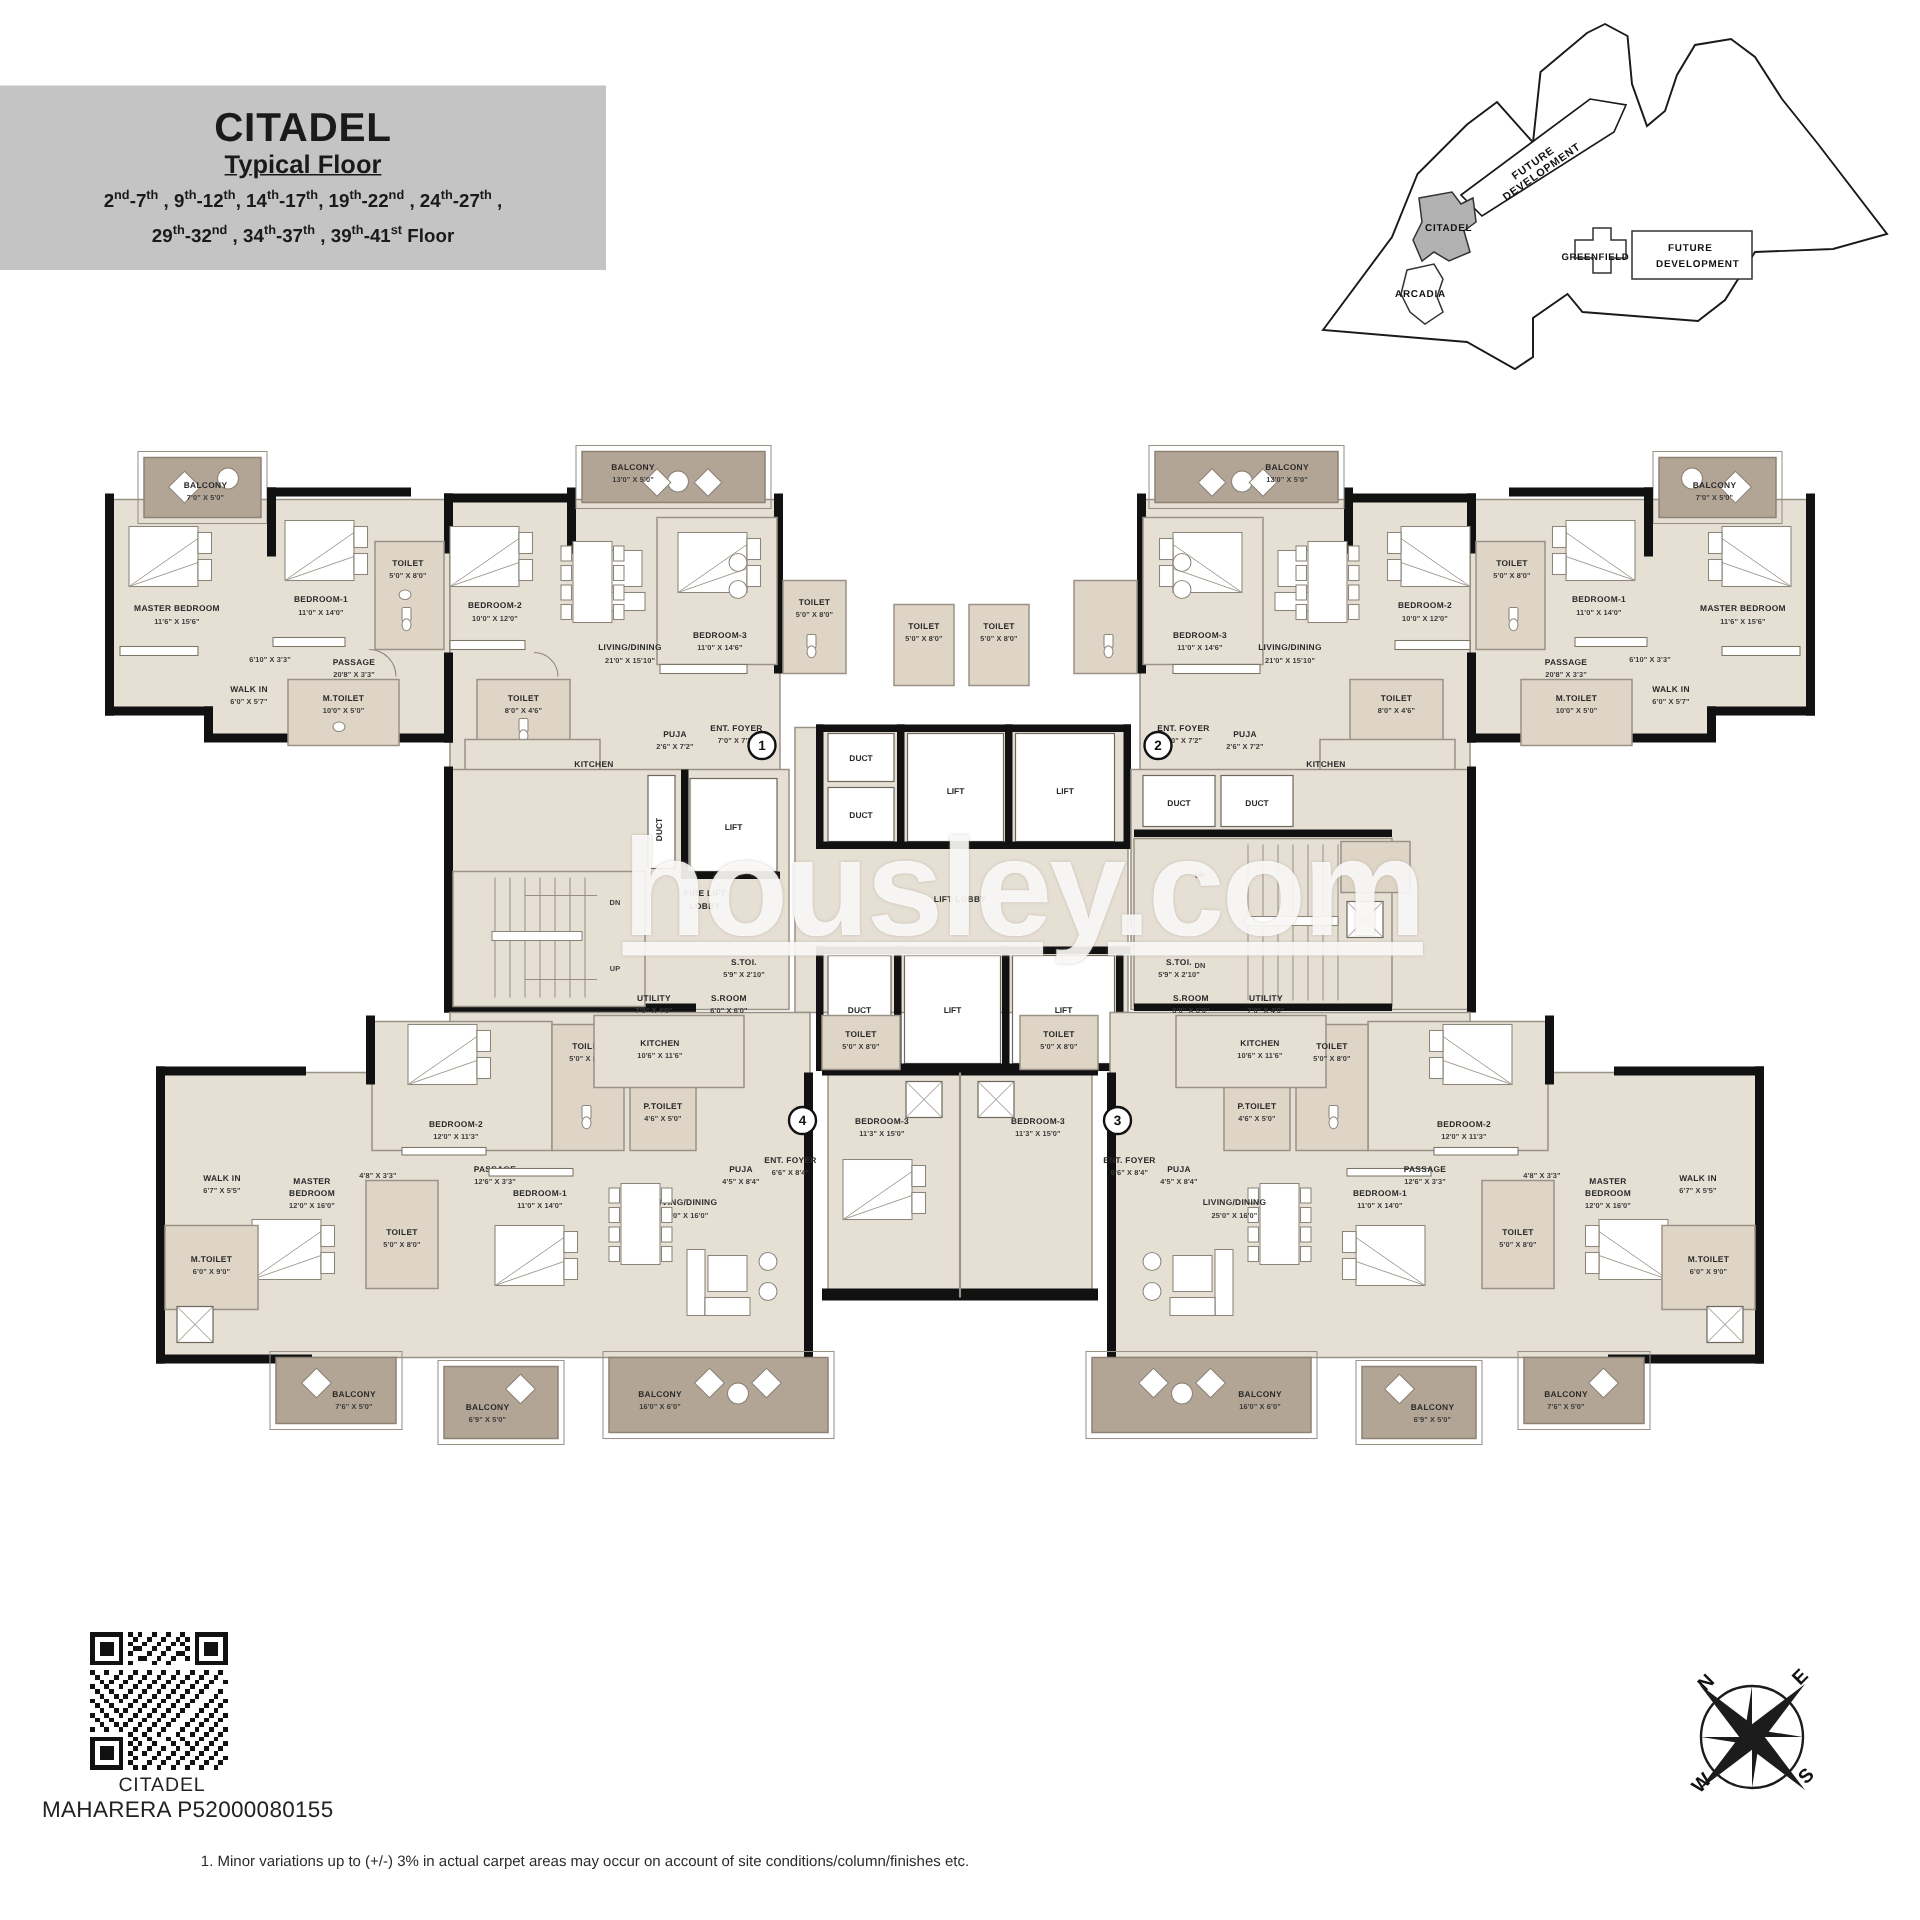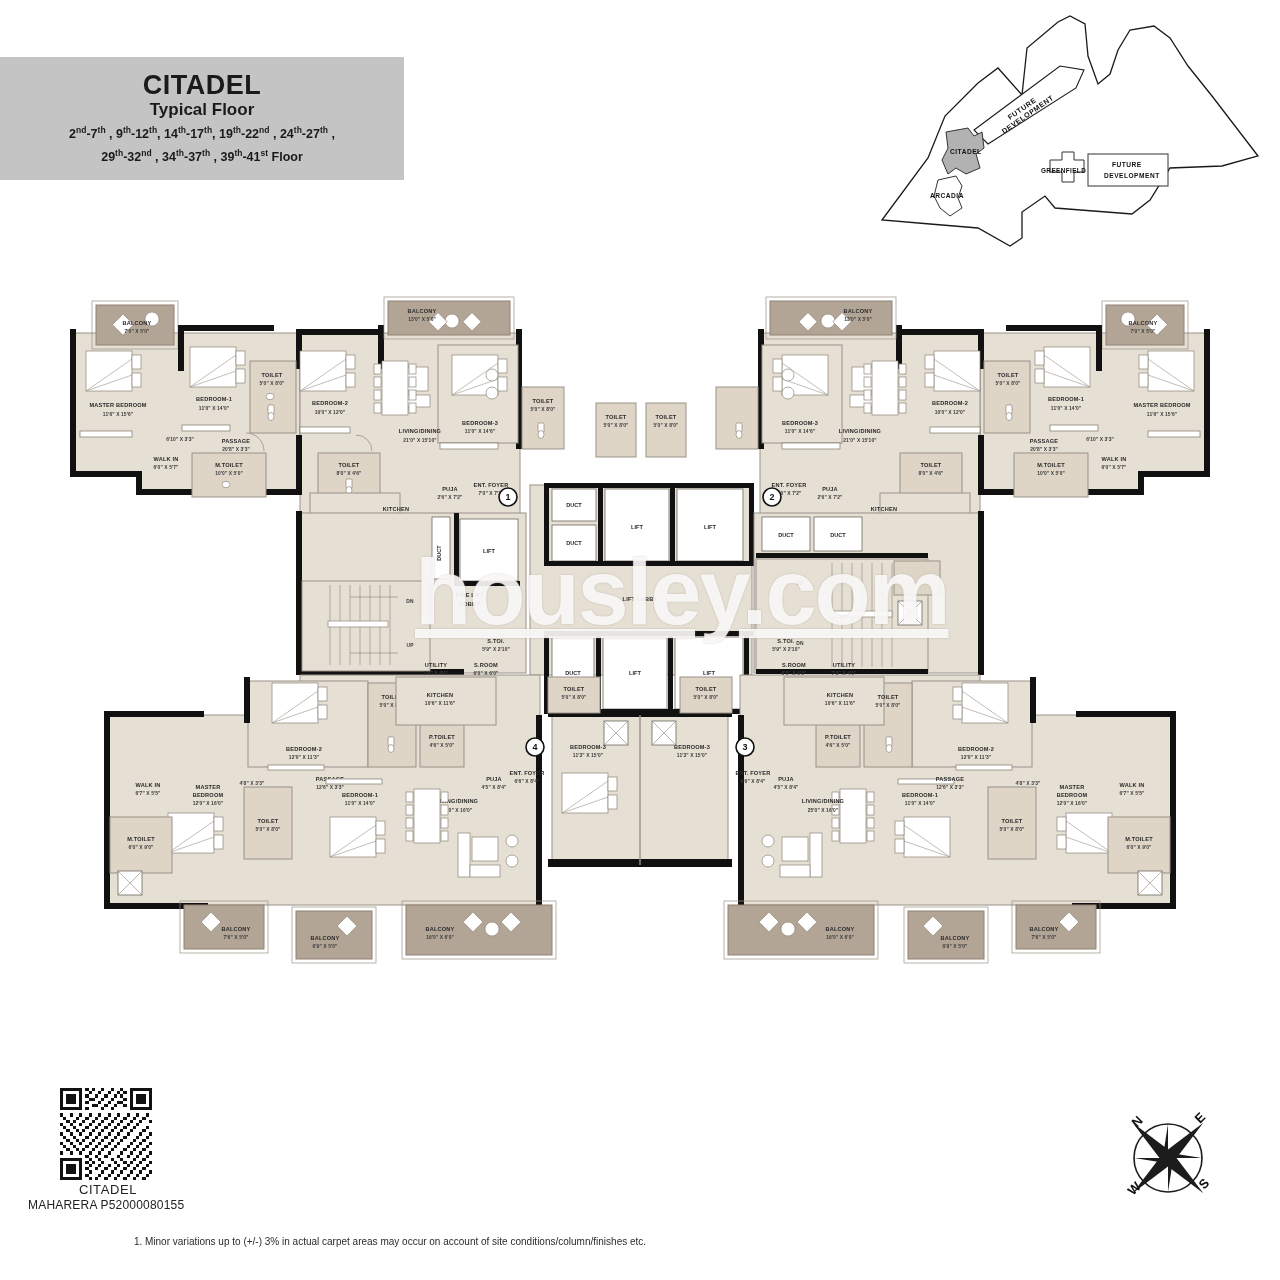--- a/index.html
+++ b/index.html
@@ -4,40 +4,40 @@
 <style>
   html,body{margin:0;padding:0;background:#ffffff;}
   body{width:1280px;height:1280px;position:relative;overflow:hidden;
        font-family:"Liberation Sans", sans-serif;color:#1a1a1a;}
 
   
   #title-block{position:absolute;left:0;top:57px;width:404px;height:123px;
       background:#c4c4c4;display:flex;flex-direction:column;align-items:center;
       justify-content:center;}
   #title-block .t1{font-size:27px;font-weight:bold;letter-spacing:.5px;line-height:1.05;}
-  #title-block .t2{font-size:17px;font-weight:bold;margin-top:1px;}
+  #title-block .t2{font-size:17px;font-weight:bold;margin-top:1px;text-decoration:underline;}
   #title-block .t3{font-size:12.5px;font-weight:bold;margin-top:4px;text-align:right;
       line-height:1.45;white-space:nowrap;}
   #title-block .t3 sup{font-size:8.5px;vertical-align:super;}
 
   
   #key-plan{position:absolute;left:870px;top:8px;width:410px;height:250px;}
 
   
   #floorplan{position:absolute;left:0px;top:285px;width:1280px;height:700px;}
   #floorplan svg{display:block;}
 
   
   #area-section{position:absolute;left:0;top:1060px;width:1280px;}
 
   
   #qr-wrap{position:absolute;left:60px;top:1088px;width:96px;text-align:center;}
   #qr-code{width:92px;height:92px;display:block;}
   #qr-name{font-size:13px;letter-spacing:.6px;margin-top:2px;color:#222;}
-  #qr-rera{font-size:12px;letter-spacing:.2px;color:#222;margin-top:1px;white-space:nowrap;
+  #qr-rera{font-size:15px;letter-spacing:.2px;color:#222;margin-top:1px;white-space:nowrap;
       margin-left:-32px;}
 
   
   #footer-notes{position:absolute;left:0;top:1206px;width:780px;text-align:center;
       font-size:10px;line-height:1.55;color:#2b2b2b;margin-top:28px;}
 
   
   #compass{position:absolute;left:1108px;top:1098px;width:120px;height:120px;}
 
   

